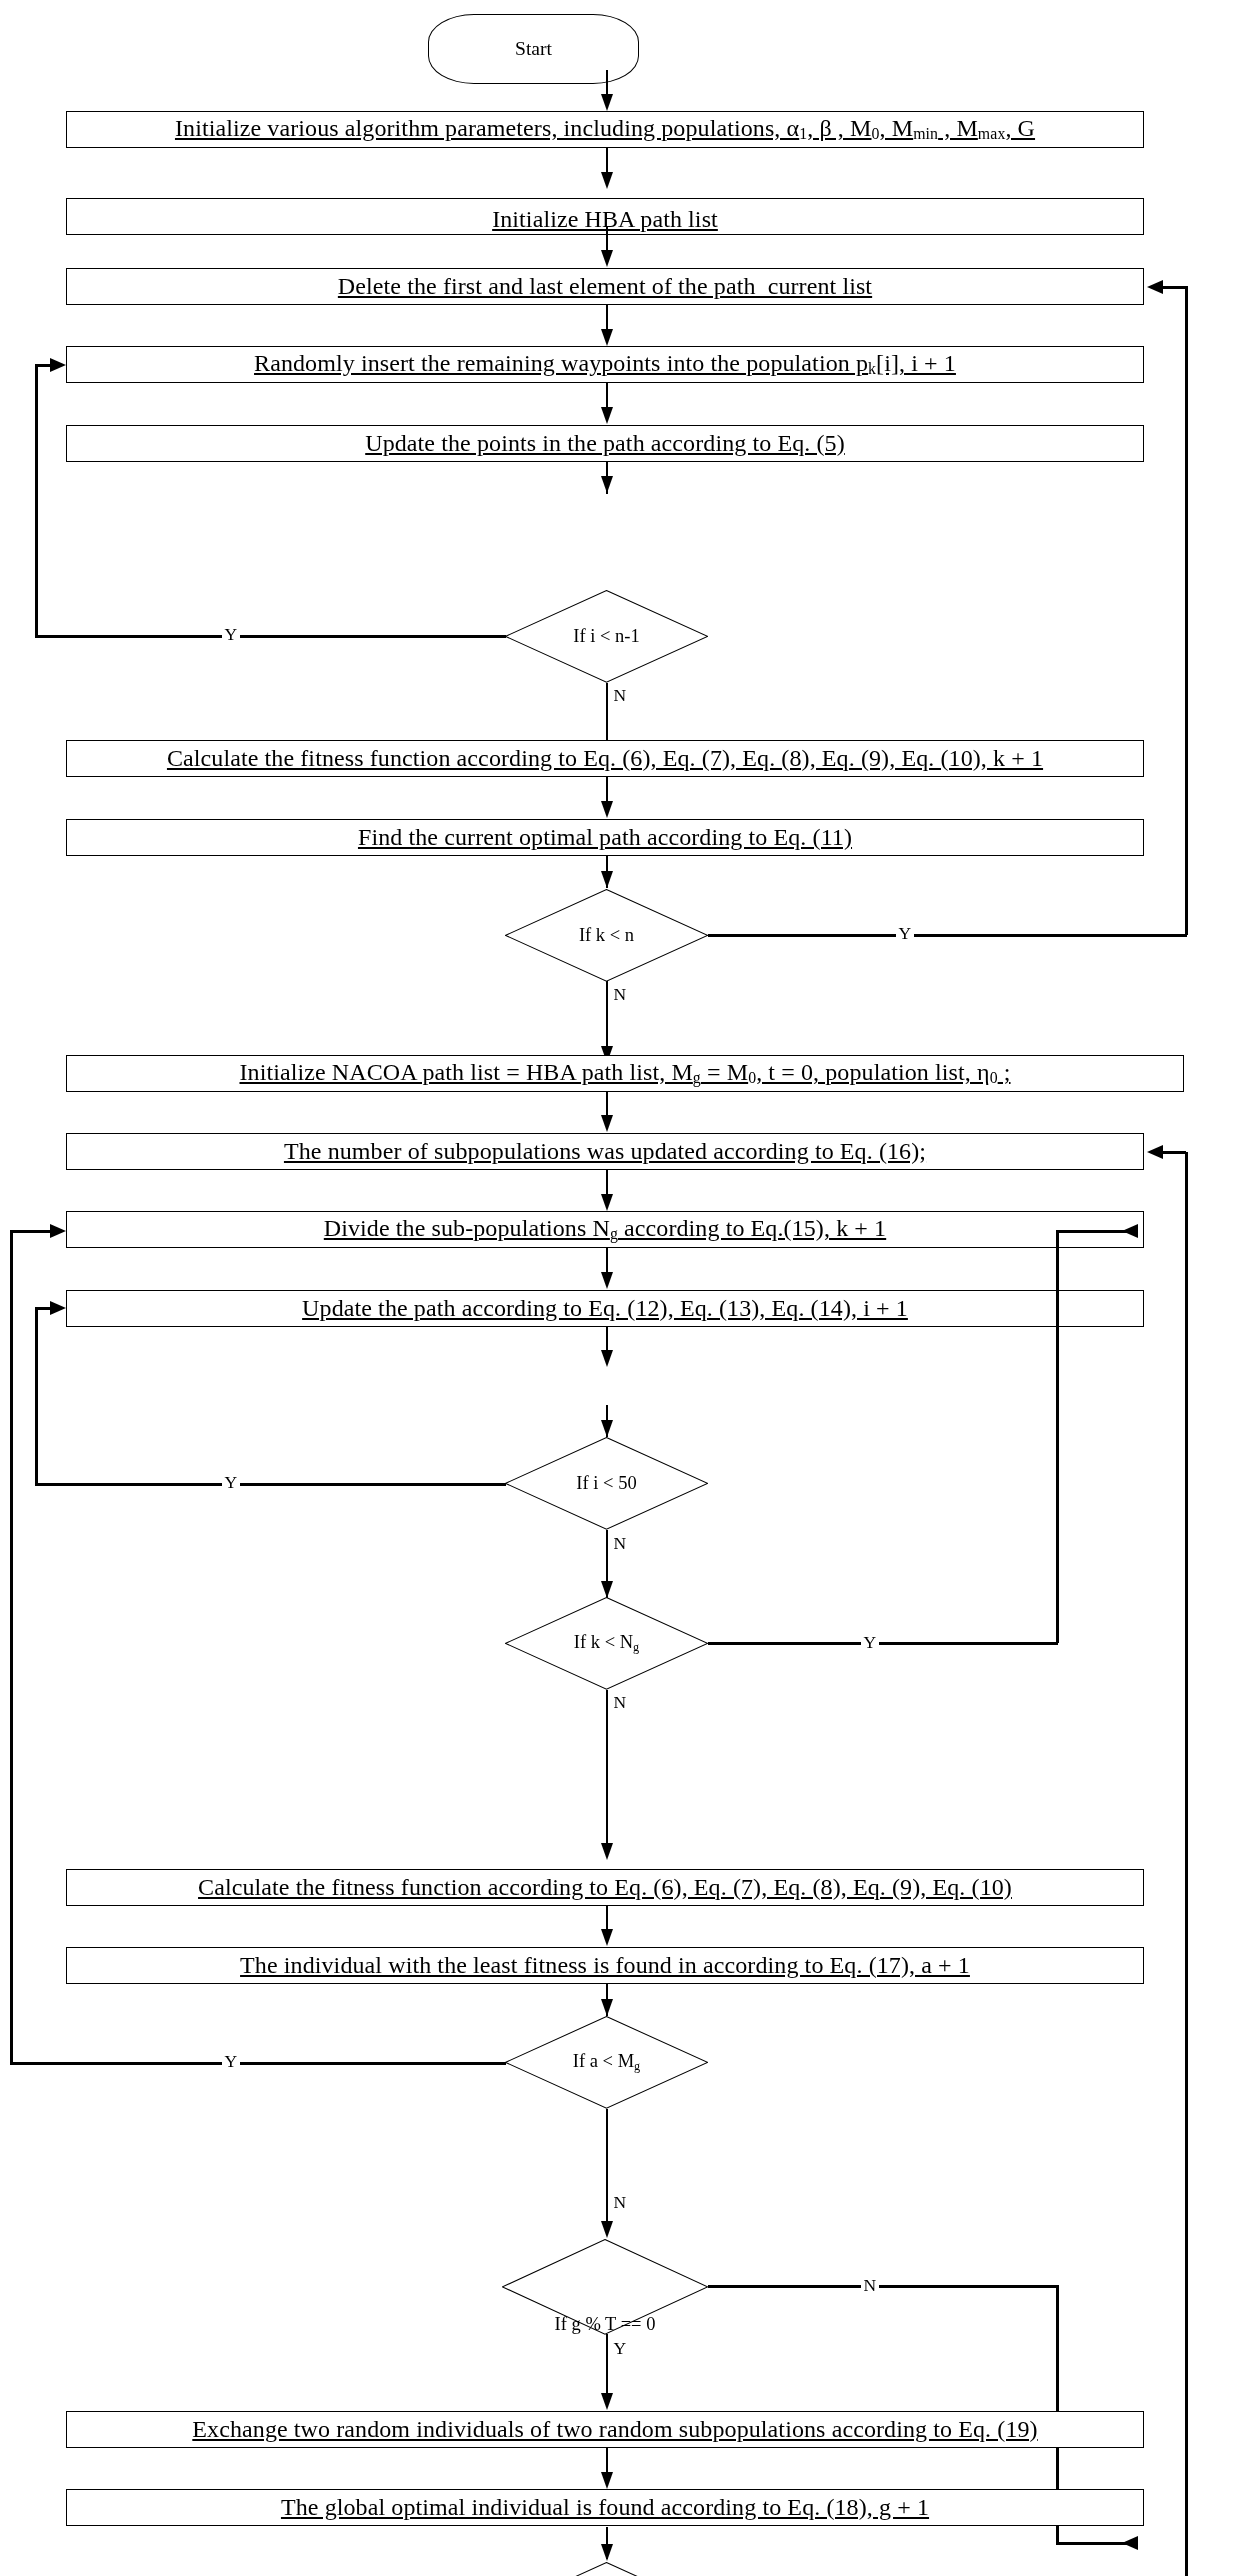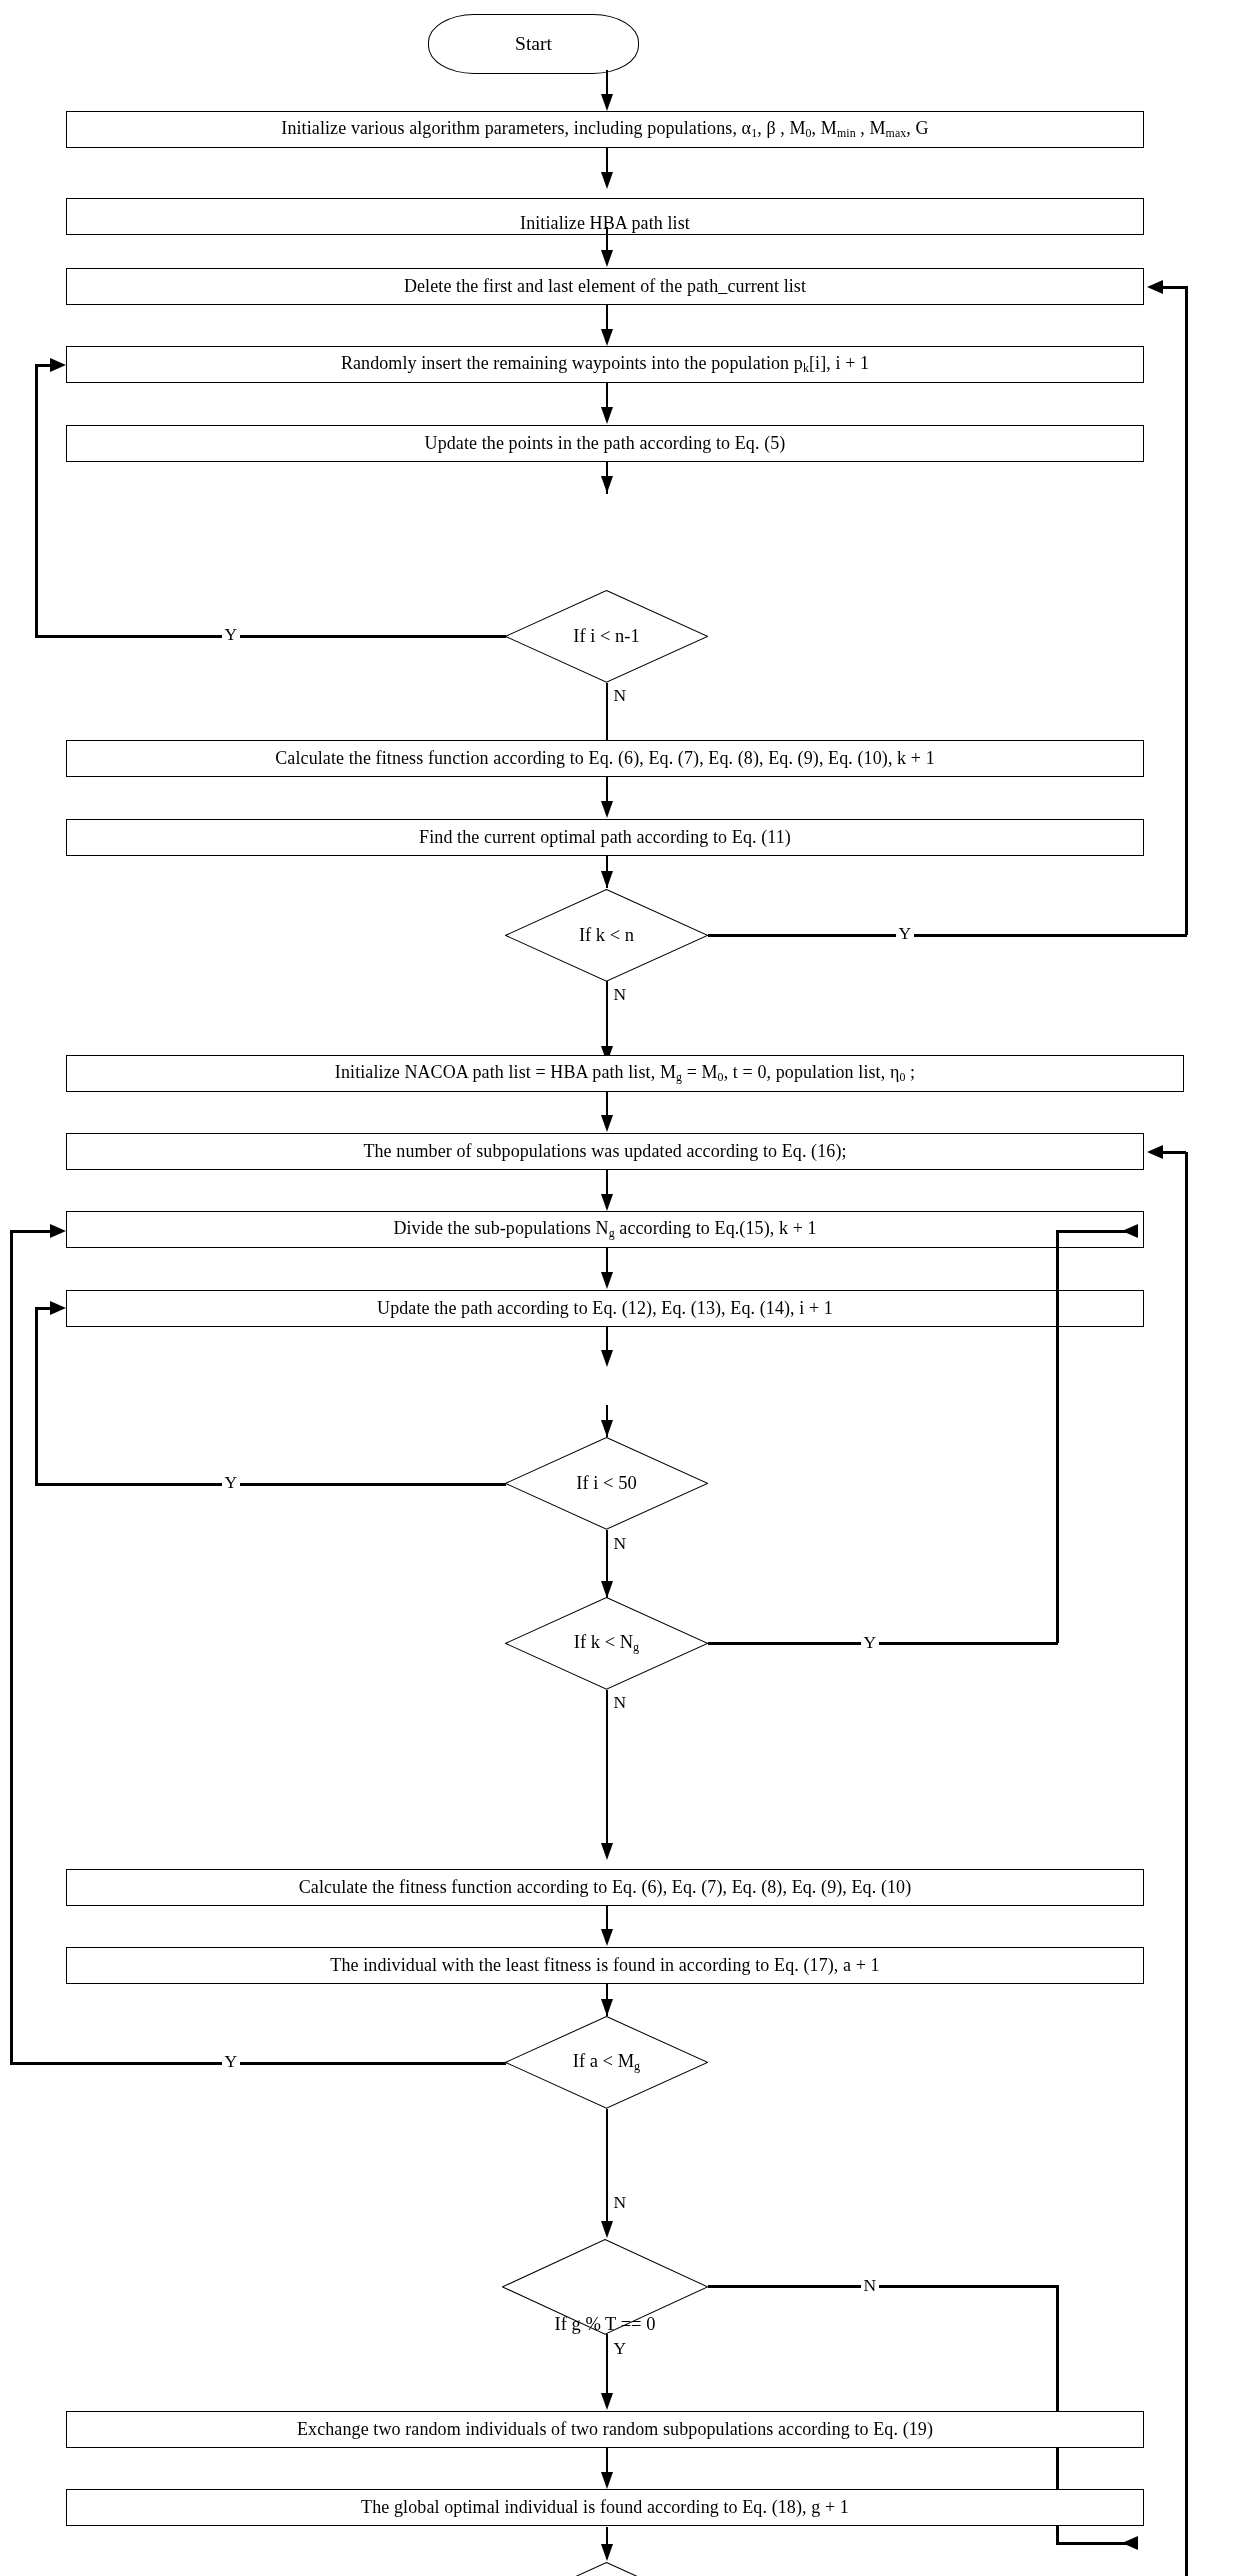--- a/index.html
+++ b/index.html
@@ -3,21 +3,21 @@
 <meta charset="utf-8">
 <style>
   html,body{margin:0;padding:0;background:#ffffff;}
   body{font-family:"Liberation Serif","DejaVu Serif",serif;color:#000;}
   #canvas{position:relative;width:1234px;height:2954px;background:#fff;overflow:hidden;}
 
   
   .node{position:absolute;box-sizing:border-box;display:flex;align-items:center;justify-content:center;text-align:center;}
 
   .process{border:1px solid #000;background:#fff;}
-  .process .txt{font-size:18px;line-height:1.15;letter-spacing:0.1px;padding:0 7.2px;white-space:nowrap;}
+  .process .txt{font-size:24px;line-height:1.15;letter-spacing:0.1px;padding:0 7.2px;white-space:nowrap;text-decoration:underline;}
 
   .terminator{border:1px solid #000;background:#fff;border-radius:46px/28px;}
   .terminator .txt{font-size:19.6px;}
 
   .decision{background:transparent;}
   .decision .dshape{position:absolute;inset:0;}
   .decision .txt{position:relative;z-index:2;font-size:18.5px;white-space:nowrap;}
 
   
   .vline{position:absolute;width:1.5px;background:#000;}
@@ -33,21 +33,21 @@
   
   .blabel{position:absolute;font-size:17.5px;background:#fff;padding:0 2.6px;text-align:center;}
 
   sub{font-size:.66em;vertical-align:-0.22em;}
 </style>
 </head>
 <body>
 
 <div id="canvas">
 
-  <div class="node terminator" style="left:428px;top:14.4px;width:211px;height:60px;">
+  <div class="node terminator" style="left:428px;top:14.4px;width:211px;height:70px;">
     <span class="txt">Start</span>
   </div>
   <div class="vline" style="left:606px;top:70px;height:32px;"></div>
   <div class="arr-down" style="left:601px;top:94px;"></div>
 
   <div class="node process" style="left:66px;top:111px;width:1078px;height:37px;">
     <span class="txt">Initialize various algorithm parameters, including populations, α<sub>1</sub>, β , M<sub>0</sub>, M<sub>min</sub> , M<sub>max</sub>, G</span>
   </div>
   <div class="vline" style="left:606px;top:148px;height:32px;"></div>
   <div class="arr-down" style="left:601px;top:172px;"></div>

